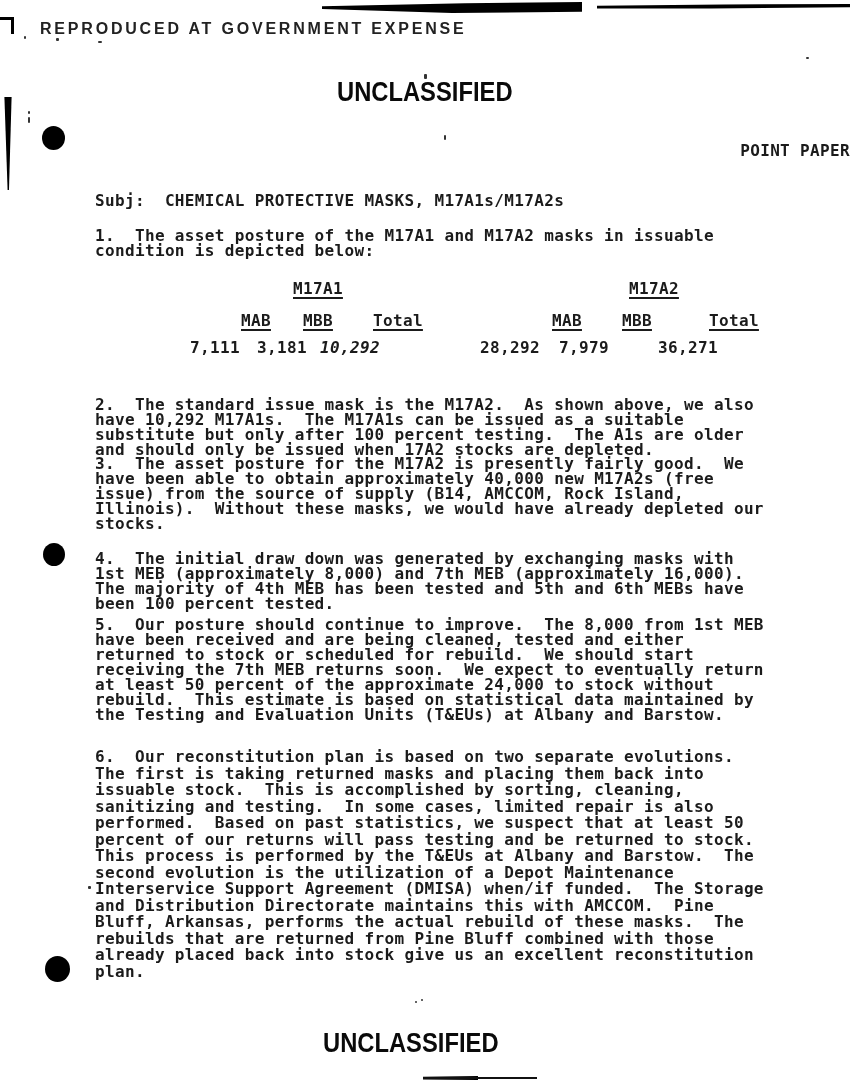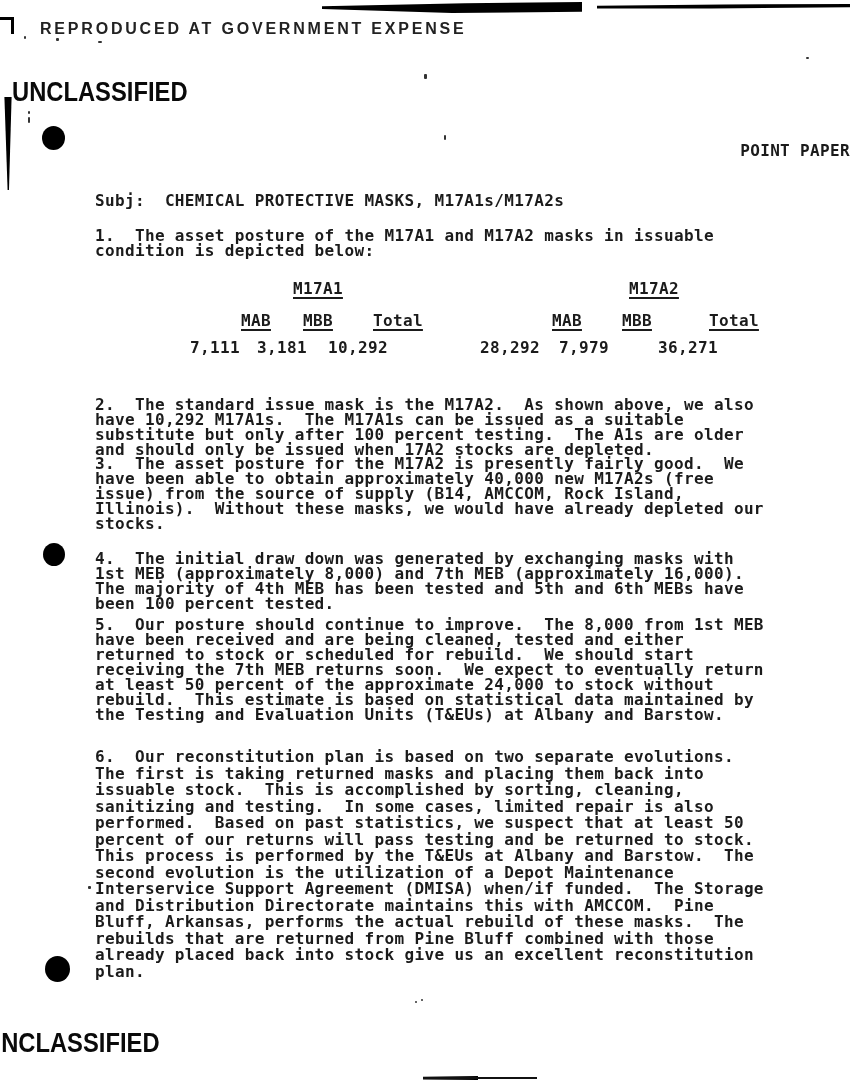--- a/index.html
+++ b/index.html
@@ -11,21 +11,21 @@
   
   .mono{
     font-family:"DejaVu Sans Mono", monospace;
     font-size:16px;font-weight:bold;letter-spacing:0.35px;
     color:#1b1b1b;
   }
   .para{position:absolute;left:95px;white-space:pre;line-height:15px;}
   .lh16{line-height:16.5px;}
   
   .stamp{
-    position:absolute;left:0;right:0;
+    position:absolute;left:0;right:0;text-align:center;
     font-family:"Liberation Sans", sans-serif;font-weight:bold;
     font-size:27px;color:#0a0a0a;
   }
   .stamp > span{display:inline-block;transform:scaleX(0.88);}
   .notice{
     position:absolute;left:40px;top:20px;
     font-family:"Liberation Sans", sans-serif;font-weight:bold;
     font-size:16px;letter-spacing:2.8px;color:#222;
   }
   .title{position:absolute;left:0;right:0;top:141px;text-align:right;}
@@ -96,21 +96,21 @@
       <span class="cell mono u" style="left:200px;">MAB</span>
       <span class="cell mono u" style="left:262px;">MBB</span>
       <span class="cell mono u" style="left:332px;">Total</span>
       <span class="cell mono u" style="left:511px;">MAB</span>
       <span class="cell mono u" style="left:581px;">MBB</span>
       <span class="cell mono u" style="left:668px;">Total</span>
     </div>
     <div class="trow" style="top:338px;">
       <span class="cell mono" style="left:190px;">7,111</span>
       <span class="cell mono" style="left:257px;">3,181</span>
-      <span class="cell mono" style="left:328px;">10,292</span>
+      <span class="cell mono" style="left:320px;font-style:italic;">10,292</span>
       <span class="cell mono" style="left:480px;">28,292</span>
       <span class="cell mono" style="left:559px;">7,979</span>
       <span class="cell mono" style="left:658px;">36,271</span>
     </div>
   </div>
 
   <div class="para mono" style="top:376px;margin-top:21px;">2.  The standard issue mask is the M17A2.  As shown above, we also
 have 10,292 M17A1s.  The M17A1s can be issued as a suitable
 substitute but only after 100 percent testing.  The A1s are older
 and should only be issued when 17A2 stocks are depleted.</div>

